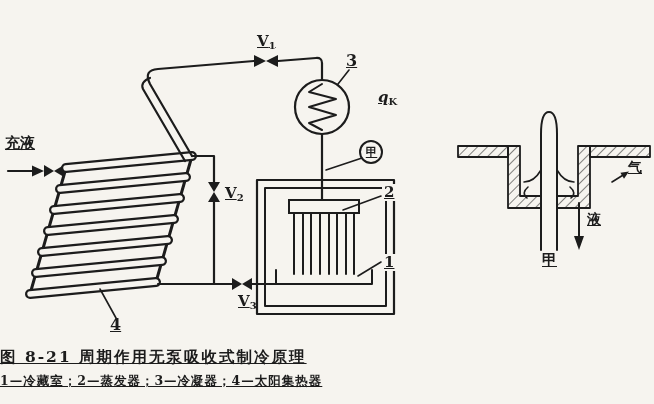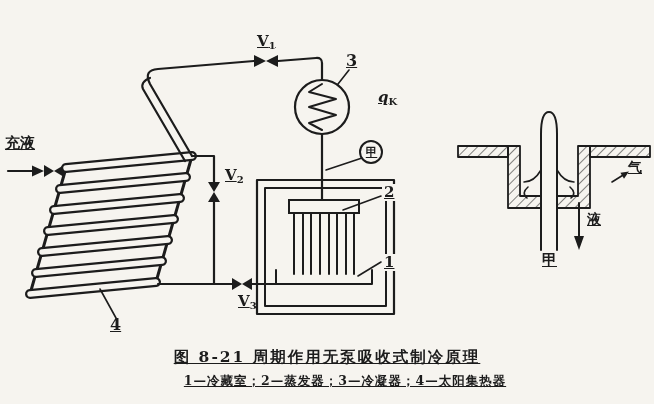--- a/index.html
+++ b/index.html
@@ -17,21 +17,21 @@
   .paperstroke { fill:var(--paper); stroke:var(--ink); stroke-width:2; }
   .cap-black { stroke:var(--ink);  stroke-width:10;  stroke-linecap:round; fill:none; }
   .cap-white { stroke:var(--paper);stroke-width:5.5; stroke-linecap:round; fill:none; }
   .hatchfill { fill:url(#hatch); stroke:var(--ink); stroke-width:1.8; stroke-linejoin:round; }
 
   
   .lbl { position:absolute; font-weight:700; font-size:15px; line-height:1.1; white-space:nowrap;text-decoration:underline; }
   .sub { font-size:10px; vertical-align:-3px; font-weight:700; }
   .italic { font-style:italic; }
   .knockout { background:var(--paper); padding:0 2px; }
-  .center-line { left:0; right:0; text-align:center; }
+  .center-line { left:0; right:0; }
   .circle-text { width:15px; text-align:center; font-size:11.5px; line-height:14px; }
   .caption-title { font-size:15.5px; letter-spacing:2px; }
   .caption-legend { font-size:12.5px; letter-spacing:1px; }
 </style>
 </head>
 <body>
 
 <div class="stage">
 
   <svg width="654" height="404" viewBox="0 0 654 404">
@@ -146,33 +146,33 @@
       <polygon points="574,236 584,236 579,250" class="fillink"></polygon>
       <line x1="612" y1="182" x2="624" y2="174.5" class="thin"></line>
       <polygon points="629,171.5 624,178.7 620.4,172.7" class="fillink"></polygon>
     </g>
   </svg>
 
   <div class="lbl" style="left:5px; top:135px;text-align:center;">充液</div>
 
   <div class="lbl" style="left:257px; top:33px;"><span>V</span><span class="sub">1</span></div>
 
-  <div class="lbl" style="left:225px; top:167px;"><span>V</span><span class="sub">2</span></div>
+  <div class="lbl" style="left:225px; top:185px;"><span>V</span><span class="sub">2</span></div>
 
   <div class="lbl" style="left:238px; top:293px;"><span>V</span><span class="sub">3</span></div>
 
   <div class="lbl" style="left:378px; top:89px;text-align:center;"><span class="italic">q</span><span class="sub">K</span></div>
 
   <div class="lbl" style="left:346px; top:52px; font-size:16px;">3</div>
   <div class="lbl knockout" style="left:382px; top:184px;">2</div>
   <div class="lbl knockout" style="left:382px; top:254px;">1</div>
   <div class="lbl" style="left:110px; top:316px; font-size:16px;">4</div>
 
   <div class="lbl circle-text" style="left:364px; top:145px;">甲</div>
 
   <div class="lbl" style="left:628px; top:160px; font-size:14px;">气</div>
   <div class="lbl" style="left:587px; top:212px; font-size:14px;">液</div>
   <div class="lbl" style="left:542px; top:252px;">甲</div>
 
   <div class="lbl center-line caption-title" style="top:348px;">图 8-21  周期作用无泵吸收式制冷原理</div>
-  <div class="lbl center-line caption-legend" style="top:374px;margin-left:36px;">1—冷藏室；2—蒸发器；3—冷凝器；4—太阳集热器</div>
+  <div class="lbl center-line caption-legend" style="top:374px;">1—冷藏室；2—蒸发器；3—冷凝器；4—太阳集热器</div>
 
 </div>
 
 </body></html>

